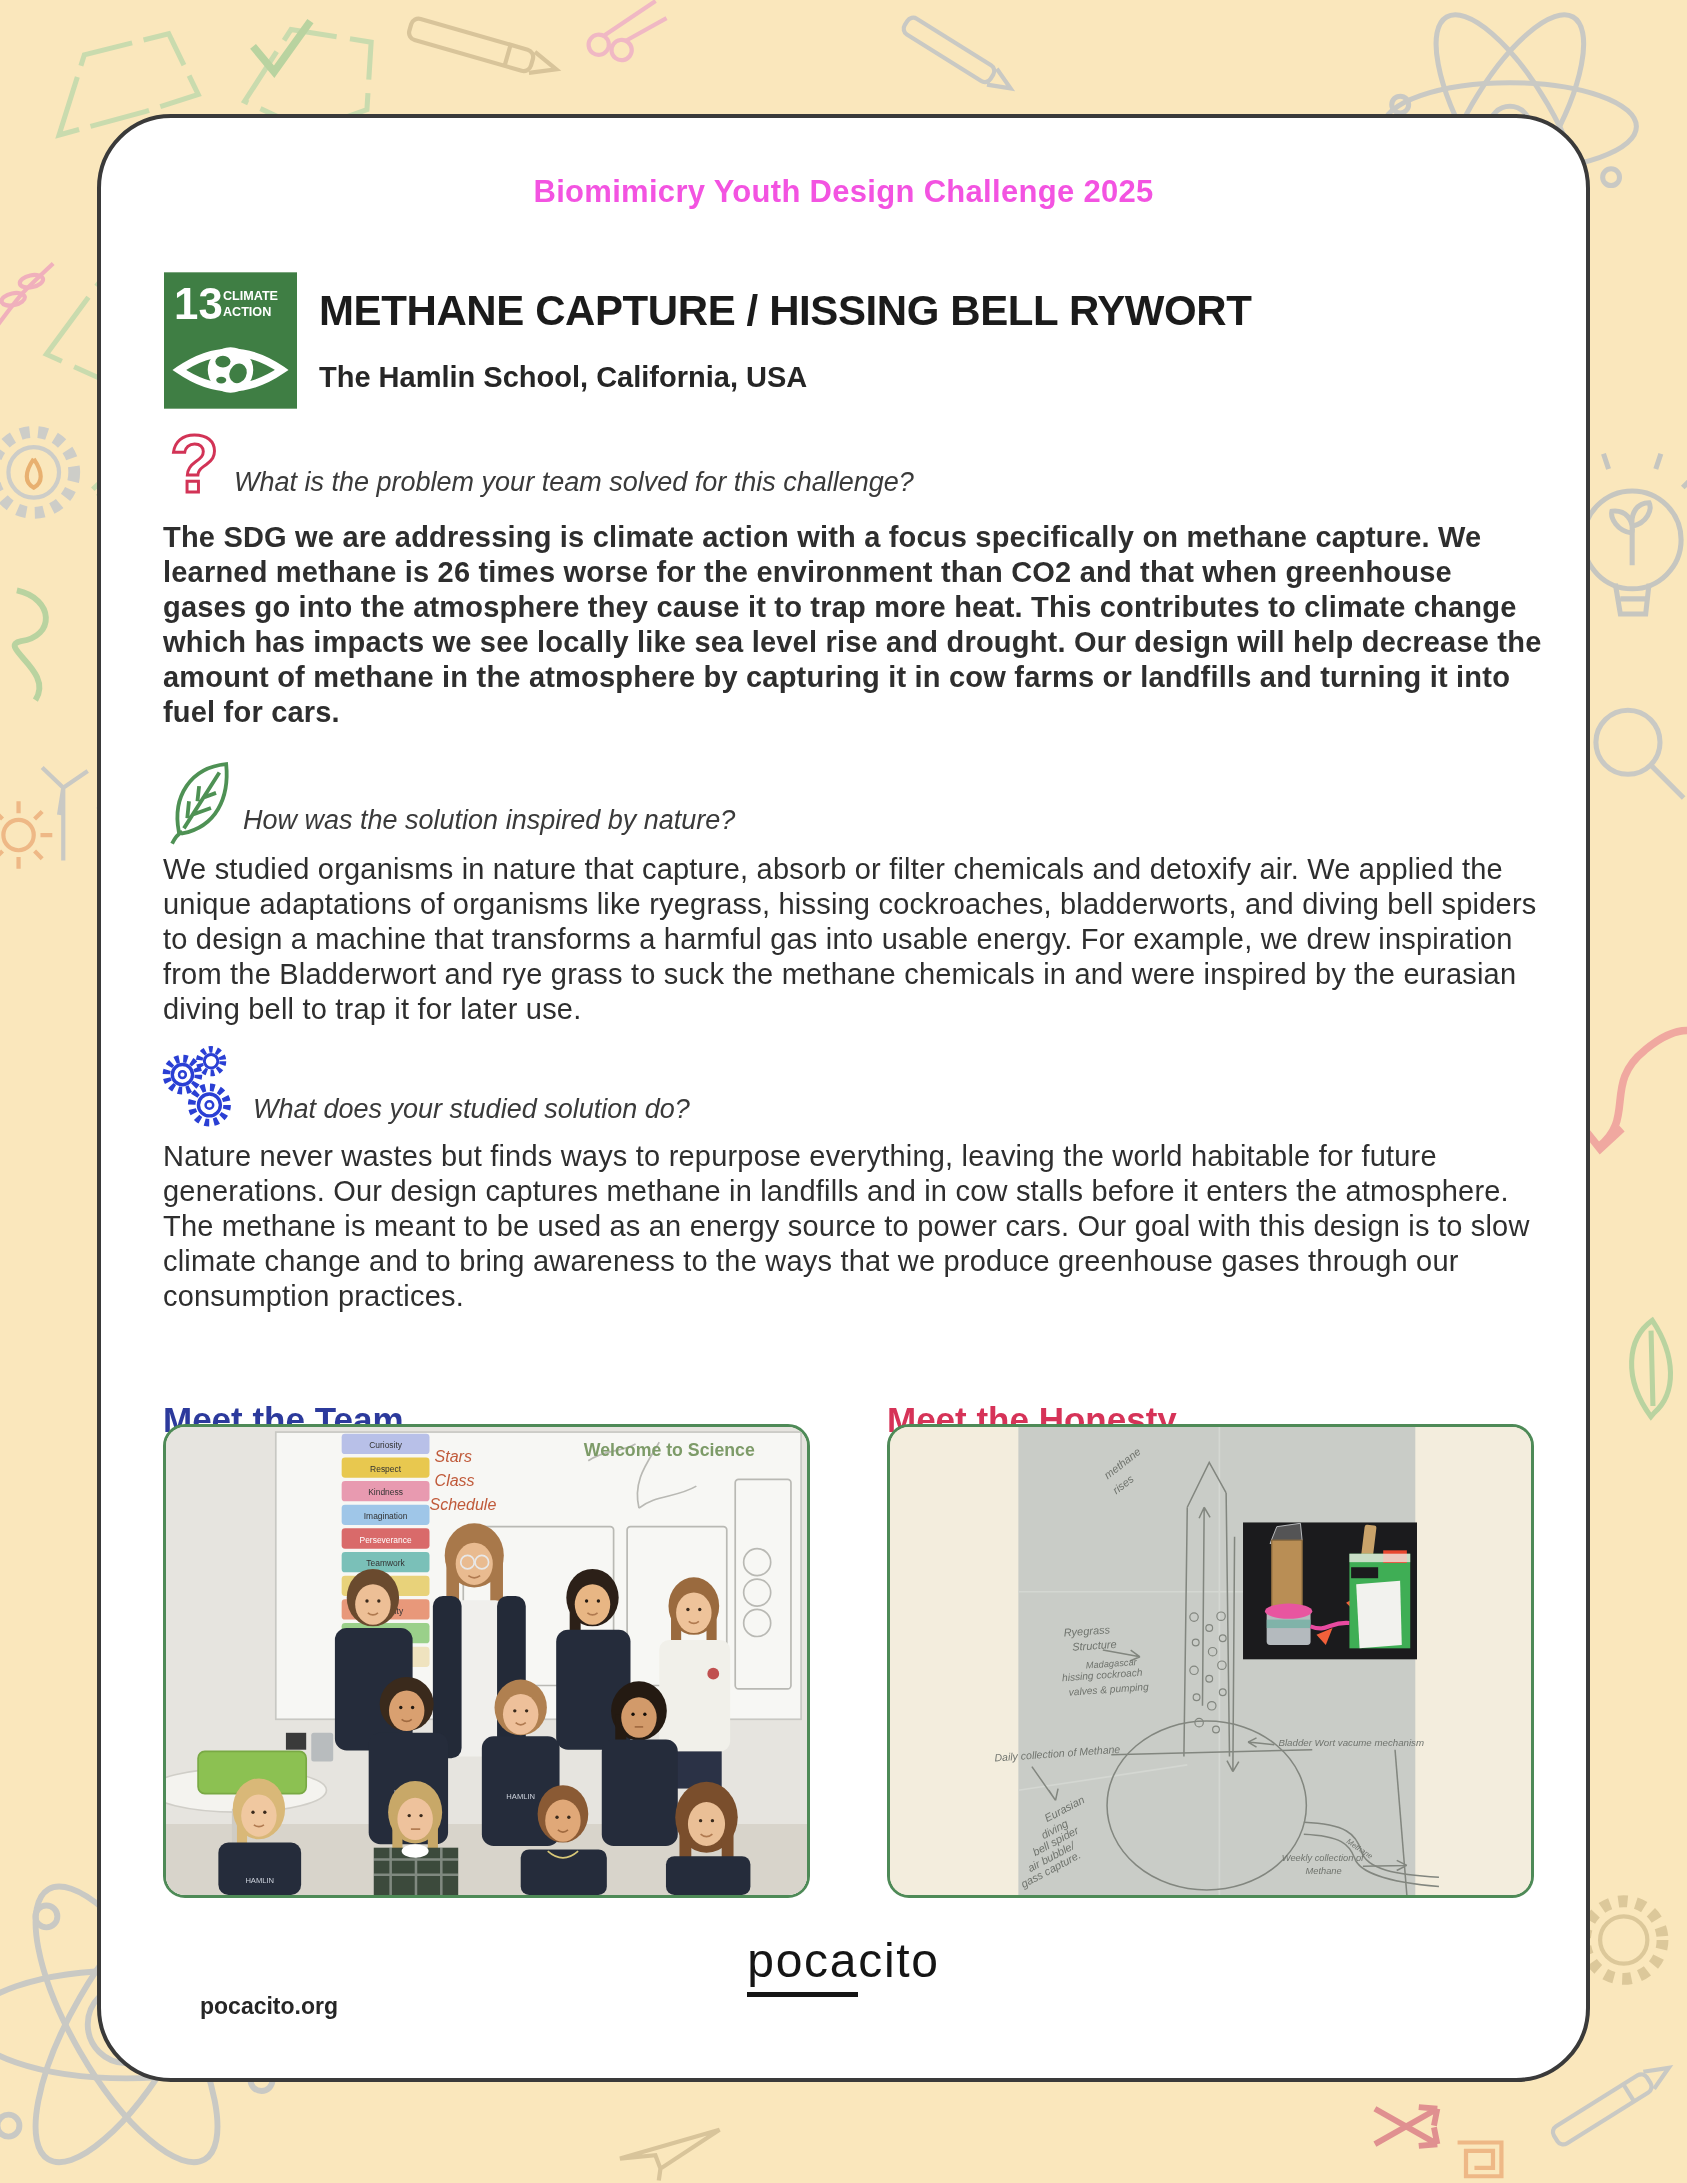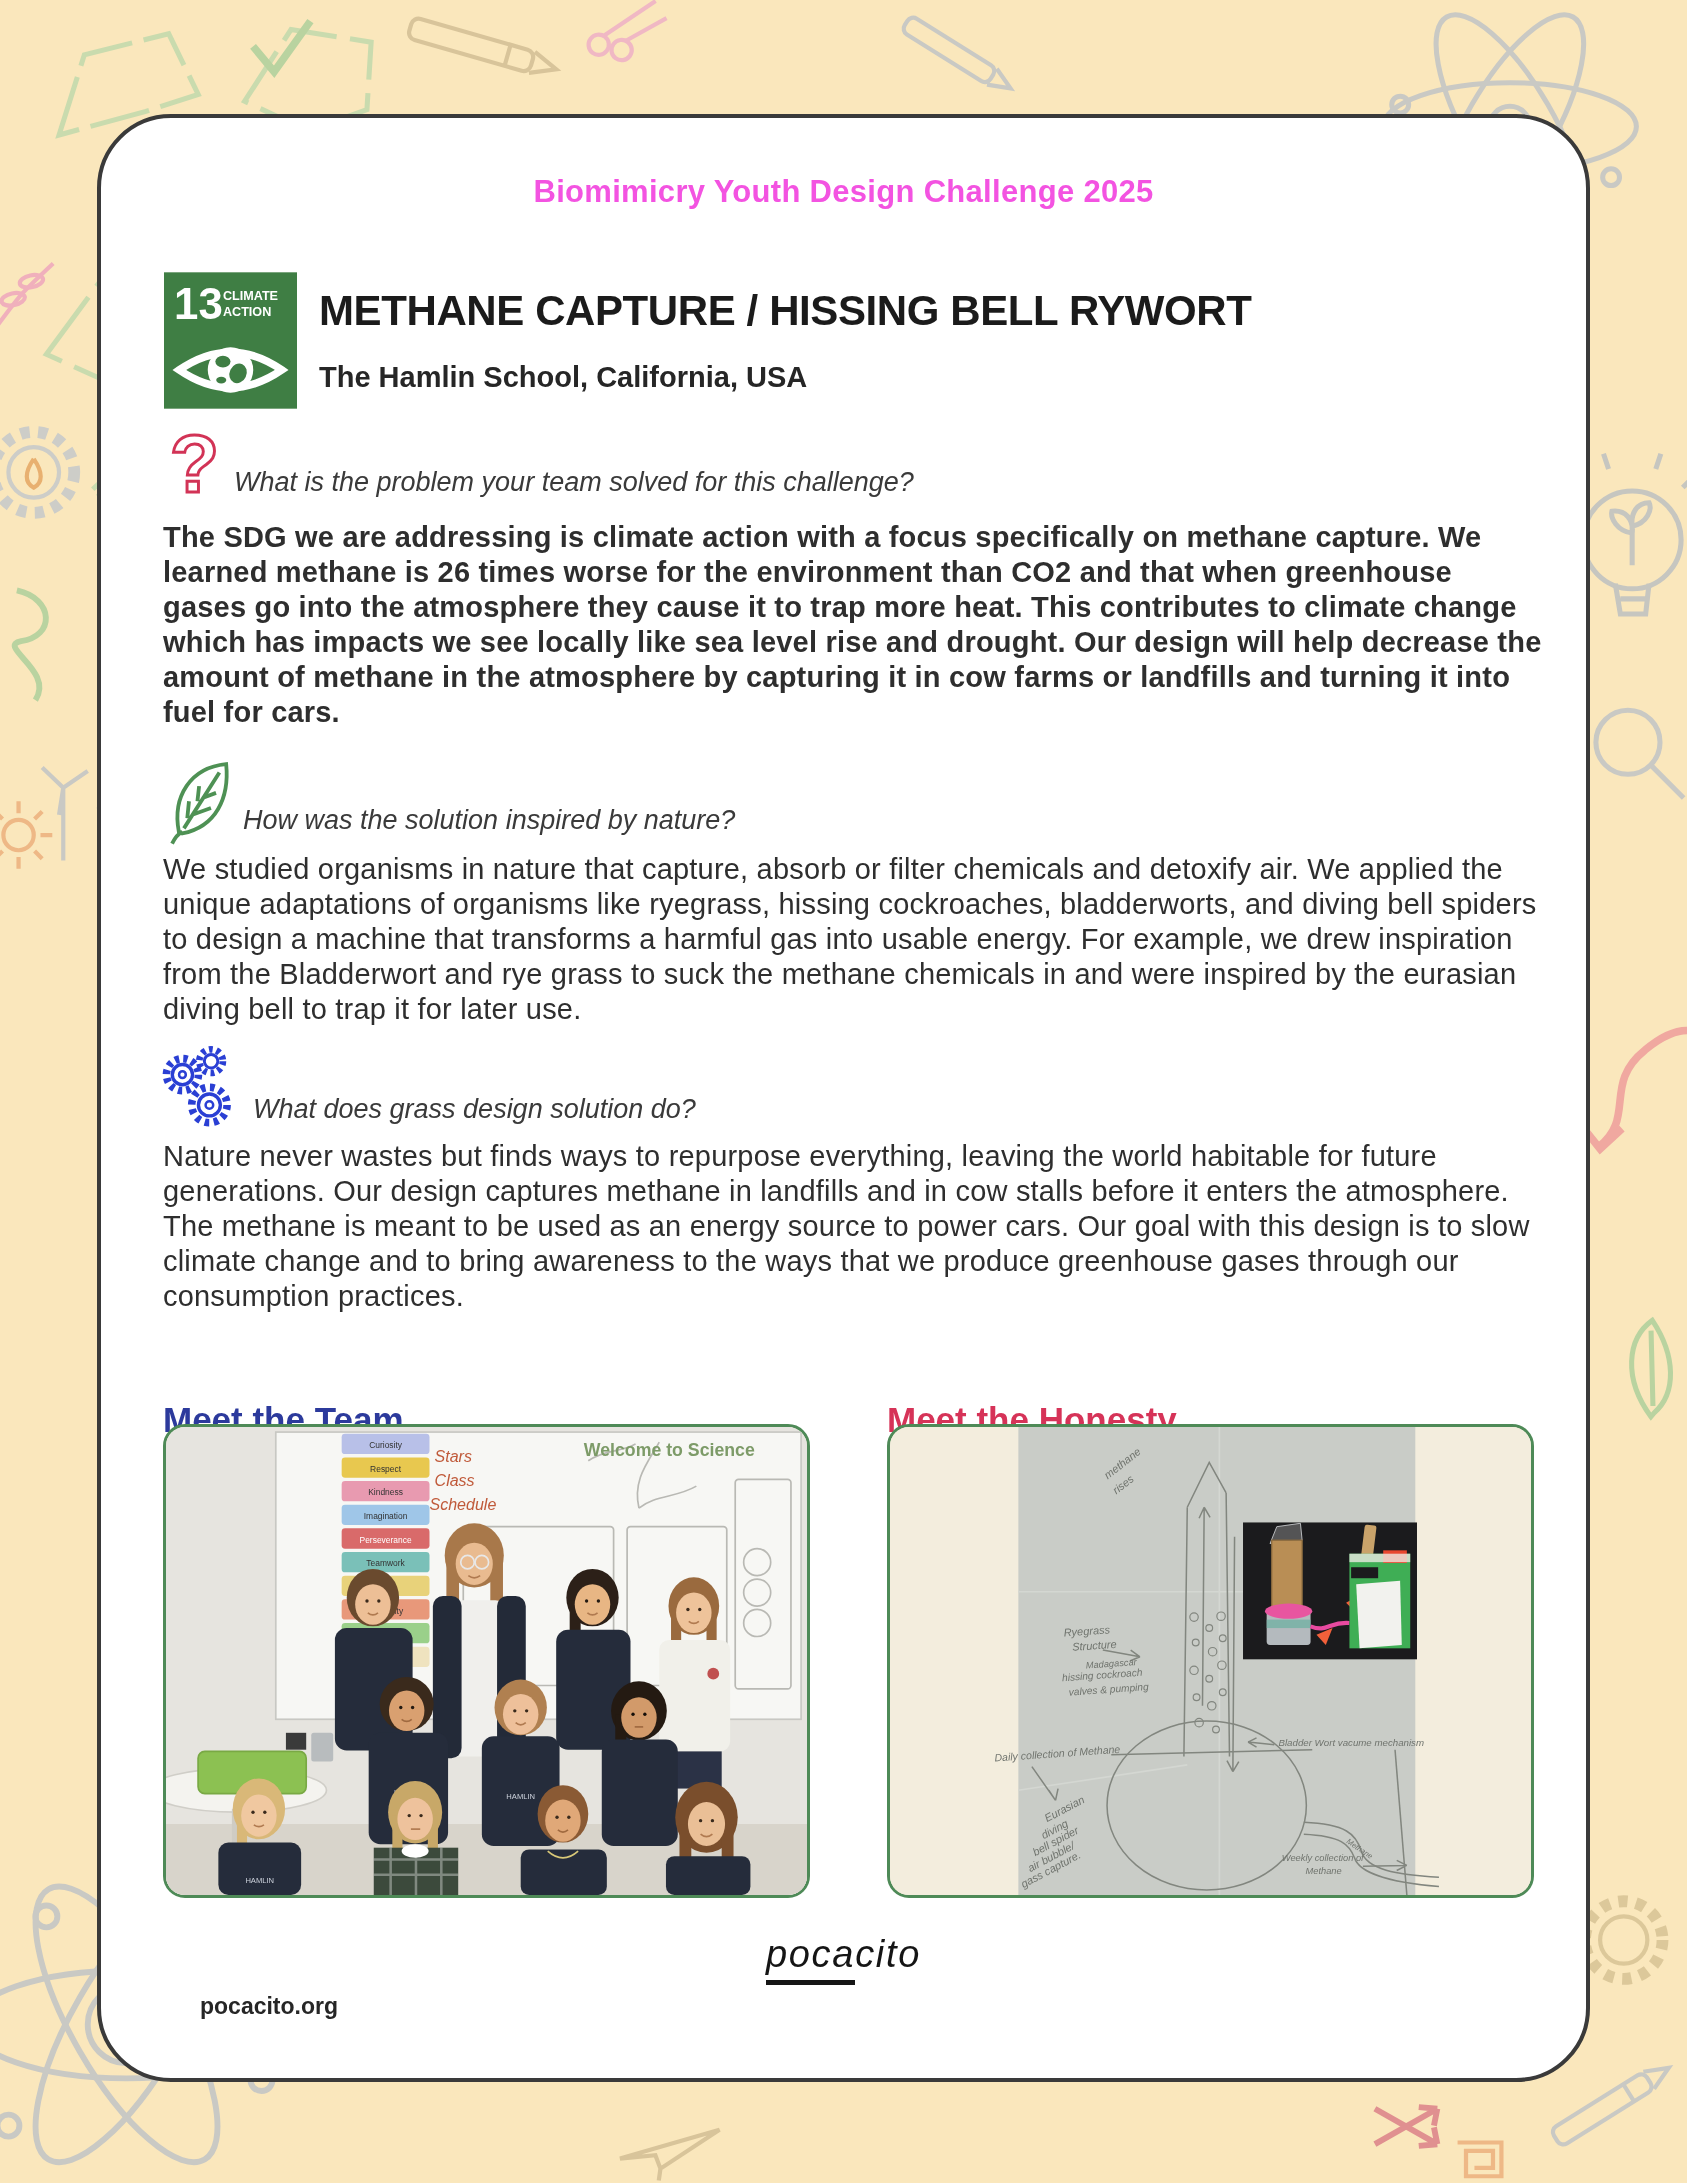--- a/index.html
+++ b/index.html
@@ -56,21 +56,21 @@
   }
   #team-frame{left:62px;}
   #project-frame{left:786px;}
   .photo-frame svg{display:block;width:100%;height:100%;}
   .footer-site{
     position:absolute;left:62px;top:1875px;
     font-size:23px;font-weight:700;color:#262626;margin-left:37px;
   }
   .logo{
     position:absolute;left:0;top:1815px;width:100%;text-align:center;
-    font-size:38px;font-weight:400;color:#151515;letter-spacing:1.7px;font-style:italic;
+    font-size:48px;font-weight:400;color:#151515;letter-spacing:1.7px;
   }
   .logo span{display:inline-block;}
   .logo .logo-a{border-bottom:5.9px solid #151515;padding-bottom:4.2px;}
   .hand{font-style:italic;fill:#70746e;}
 </style>
 </head>
 <body>
 
 <svg id="doodles" width="1687" height="2183" viewBox="0 0 2000 2588">
   <g stroke="#c9dbae" stroke-width="6" fill="none">
@@ -214,21 +214,21 @@
       <circle cx="30" cy="34" r="19" stroke-width="9" stroke-dasharray="5 5"></circle>
       <circle cx="30" cy="34" r="12" stroke-width="4"></circle>
       <circle cx="30" cy="34" r="4" stroke-width="3"></circle>
       <circle cx="64" cy="18" r="14" stroke-width="8" stroke-dasharray="4.5 4.5"></circle>
       <circle cx="64" cy="18" r="8" stroke-width="3.5"></circle>
       <circle cx="62" cy="70" r="21" stroke-width="9" stroke-dasharray="5.5 5.5"></circle>
       <circle cx="62" cy="70" r="13" stroke-width="4"></circle>
       <circle cx="62" cy="70" r="4.5" stroke-width="3"></circle>
     </g>
   </svg>
-  <div id="q3-text" class="q-text">What does grass design solution do?</div>
+  <div id="q3-text" class="q-text">What does your studied solution do?</div>
   <div id="p3" class="answer">Nature never wastes but finds ways to repurpose everything, leaving the world habitable for future generations. Our design captures methane in landfills and in cow stalls before it enters the atmosphere. The methane is meant to be used as an energy source to power cars. Our goal with this design is to slow climate change and to bring awareness to the ways that we produce greenhouse gases through our consumption practices.</div>
 
   <div id="team-heading" class="sec-heading">Meet the Team</div>
   <div id="project-heading" class="sec-heading">Meet the Honesty</div>
 
   <div id="team-frame" class="photo-frame">
     <svg viewBox="0 0 759 554" preserveAspectRatio="none">
       <rect width="759" height="554" fill="#e6e4df"></rect>
       <rect y="470" width="759" height="84" fill="#d8d4cb"></rect>
       <rect x="130" y="6" width="622" height="340" fill="#f7f7f4" stroke="#c8c8c3" stroke-width="2"></rect>

